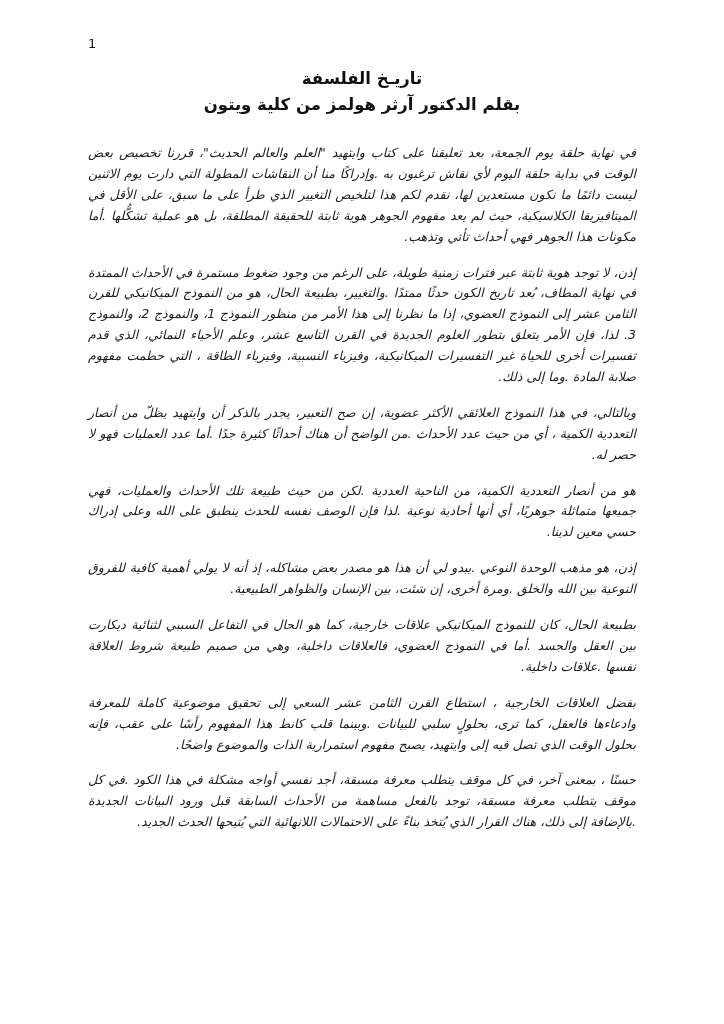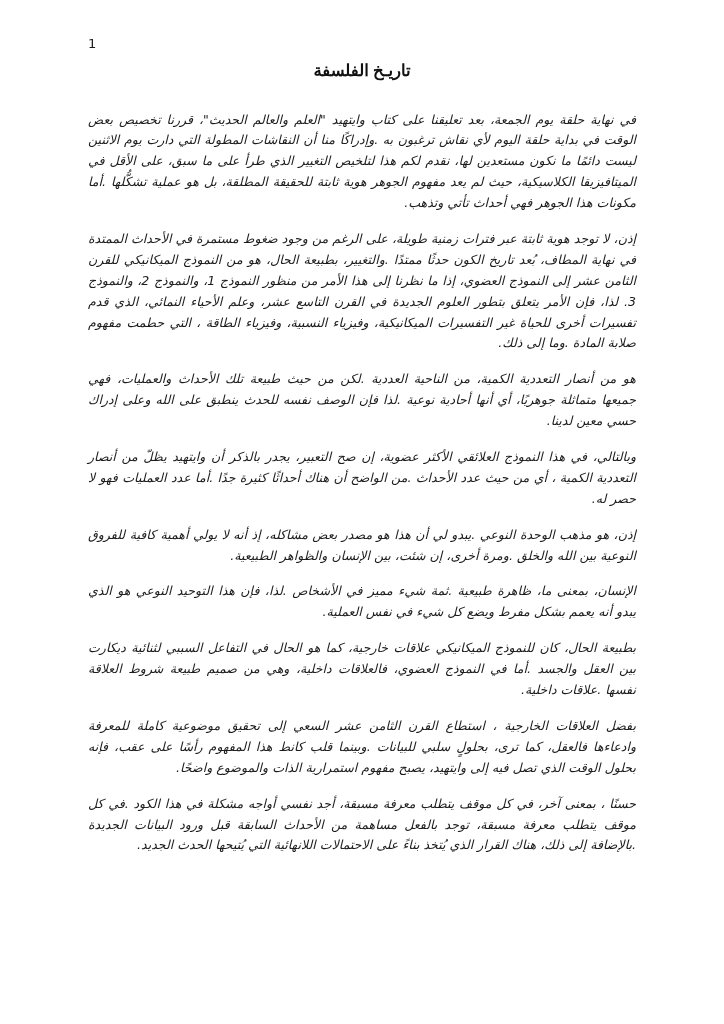--- a/index.html
+++ b/index.html
@@ -23,23 +23,22 @@
     position: absolute;
     top: 36px;
     left: 88px;
     font-size: 13px;
     direction: ltr;
     color: #1c1c1c;
   }
   .title-block {
     direction: rtl;
     text-align: center;
-    margin-top: 22px;
+    margin-top: 30px;
     margin-bottom: 26px;
-    font-family: Liberation Serif, serif;
   }
   .title-line {
     font-size: 16.5px;
     font-weight: 700;
     line-height: 1.55;
     color: #111111;
   }
   .body-text {
     direction: rtl;
     text-align: justify;
@@ -53,27 +52,27 @@
 </style>
 </head>
 <body>
 
 <div class="page">
 
   <span class="page-number">1</span>
 
   <div class="title-block">
     <div class="title-line">تاريـخ الفلسفة</div>
+    <div class="title-line">بقلم الدكتور آرثر هولمز من كلية ويتون</div>
   </div>
 
   <div class="body-text">
     <p>في نهاية حلقة يوم الجمعة، بعد تعليقنا على كتاب وايتهيد "العلم والعالم الحديث"، قررنا تخصيص بعض الوقت في بداية حلقة اليوم لأي نقاش ترغبون به .وإدراكًا منا أن النقاشات المطولة التي دارت يوم الاثنين ليست دائمًا ما نكون مستعدين لها، نقدم لكم هذا لتلخيص التغيير الذي طرأ على ما سبق، على الأقل في الميتافيزيقا الكلاسيكية، حيث لم يعد مفهوم الجوهر هوية ثابتة للحقيقة المطلقة، بل هو عملية تشكُّلها .أما مكونات هذا الجوهر فهي أحداث تأتي وتذهب.</p>
     <p>إذن، لا توجد هوية ثابتة عبر فترات زمنية طويلة، على الرغم من وجود ضغوط مستمرة في الأحداث الممتدة في نهاية المطاف، بُعد تاريخ الكون حدثًا ممتدًا .والتغيير، بطبيعة الحال، هو من النموذج الميكانيكي للقرن الثامن عشر إلى النموذج العضوي، إذا ما نظرنا إلى هذا الأمر من منظور النموذج 1، والنموذج 2، والنموذج 3. لذا، فإن الأمر يتعلق بتطور العلوم الجديدة في القرن التاسع عشر، وعلم الأحياء النمائي، الذي قدم تفسيرات أخرى للحياة غير التفسيرات الميكانيكية، وفيزياء النسبية، وفيزياء الطاقة ، التي حطمت مفهوم صلابة المادة .وما إلى ذلك.</p>
+    <p>وبالتالي، في هذا النموذج العلائقي الأكثر عضوية، إن صح التعبير، يجدر بالذكر أن وايتهيد يظلّ من أنصار التعددية الكمية ، أي من حيث عدد الأحداث .من الواضح أن هناك أحداثًا كثيرة جدًا .أما عدد العمليات فهو لا حصر له.</p>
     <p>هو من أنصار التعددية الكمية، من الناحية العددية .لكن من حيث طبيعة تلك الأحداث والعمليات، فهي جميعها متماثلة جوهريًا، أي أنها أحادية نوعية .لذا فإن الوصف نفسه للحدث ينطبق على الله وعلى إدراك حسي معين لدينا.</p>
-    <p>وبالتالي، في هذا النموذج العلائقي الأكثر عضوية، إن صح التعبير، يجدر بالذكر أن وايتهيد يظلّ من أنصار التعددية الكمية ، أي من حيث عدد الأحداث .من الواضح أن هناك أحداثًا كثيرة جدًا .أما عدد العمليات فهو لا حصر له.</p>
     <p>إذن، هو مذهب الوحدة النوعي .يبدو لي أن هذا هو مصدر بعض مشاكله، إذ أنه لا يولي أهمية كافية للفروق النوعية بين الله والخلق .ومرة أخرى، إن شئت، بين الإنسان والظواهر الطبيعية.</p>
-    <p>الإنسان، بمعنى ما، ظاهرة طبيعية .ثمة شيء مميز في الأشخاص .لذا، فإن هذا التوحيد النوعي هو الذي يبدو أنه يعمم بشكل مفرط ويضع كل شيء في نفس العملية.</p>
     <p>بطبيعة الحال، كان للنموذج الميكانيكي علاقات خارجية، كما هو الحال في التفاعل السببي لثنائية ديكارت بين العقل والجسد .أما في النموذج العضوي، فالعلاقات داخلية، وهي من صميم طبيعة شروط العلاقة نفسها .علاقات داخلية.</p>
     <p>بفضل العلاقات الخارجية ، استطاع القرن الثامن عشر السعي إلى تحقيق موضوعية كاملة للمعرفة وادعاءها فالعقل، كما ترى، بحلولٍ سلبي للبيانات .وبينما قلب كانط هذا المفهوم رأسًا على عقب، فإنه بحلول الوقت الذي تصل فيه إلى وايتهيد، يصبح مفهوم استمرارية الذات والموضوع واضحًا.</p>
     <p>حسنًا ، بمعنى آخر، في كل موقف يتطلب معرفة مسبقة، أجد نفسي أواجه مشكلة في هذا الكود .في كل موقف يتطلب معرفة مسبقة، توجد بالفعل مساهمة من الأحداث السابقة قبل ورود البيانات الجديدة .بالإضافة إلى ذلك، هناك القرار الذي يُتخذ بناءً على الاحتمالات اللانهائية التي يُتيحها الحدث الجديد.</p>
   </div>
 
 </div>
 
 </body></html>

